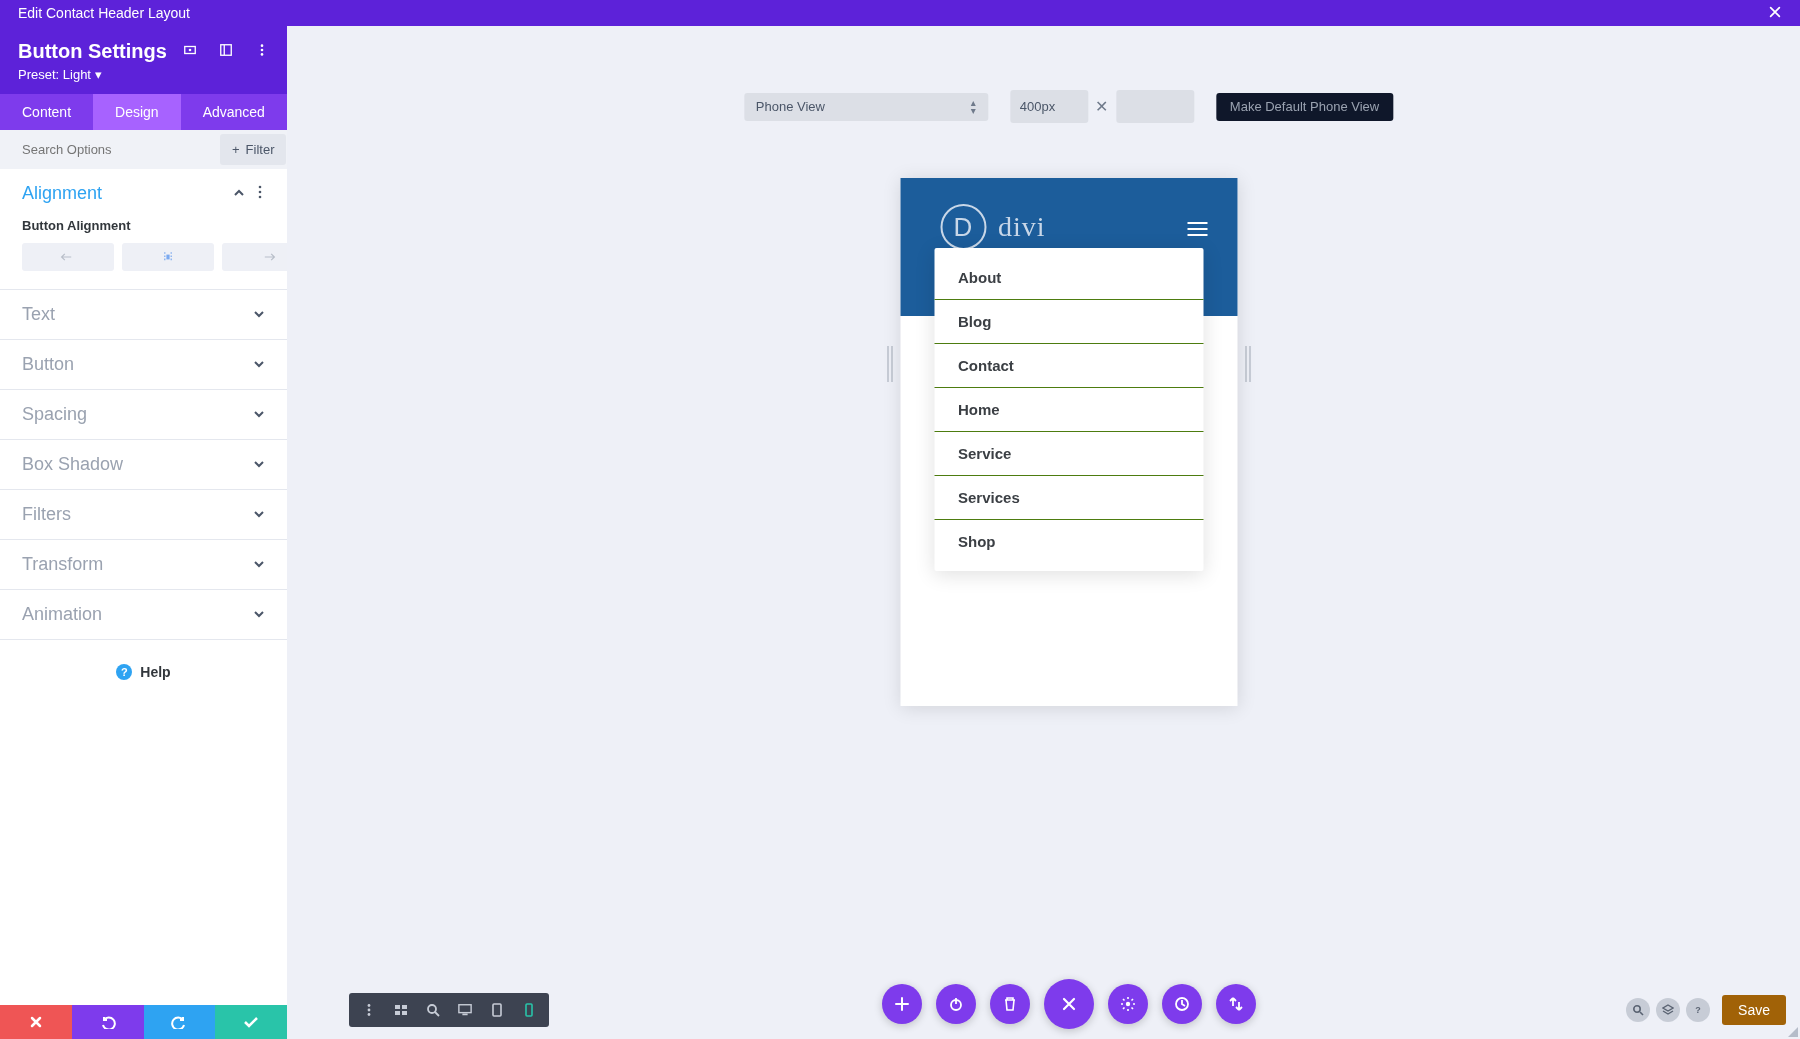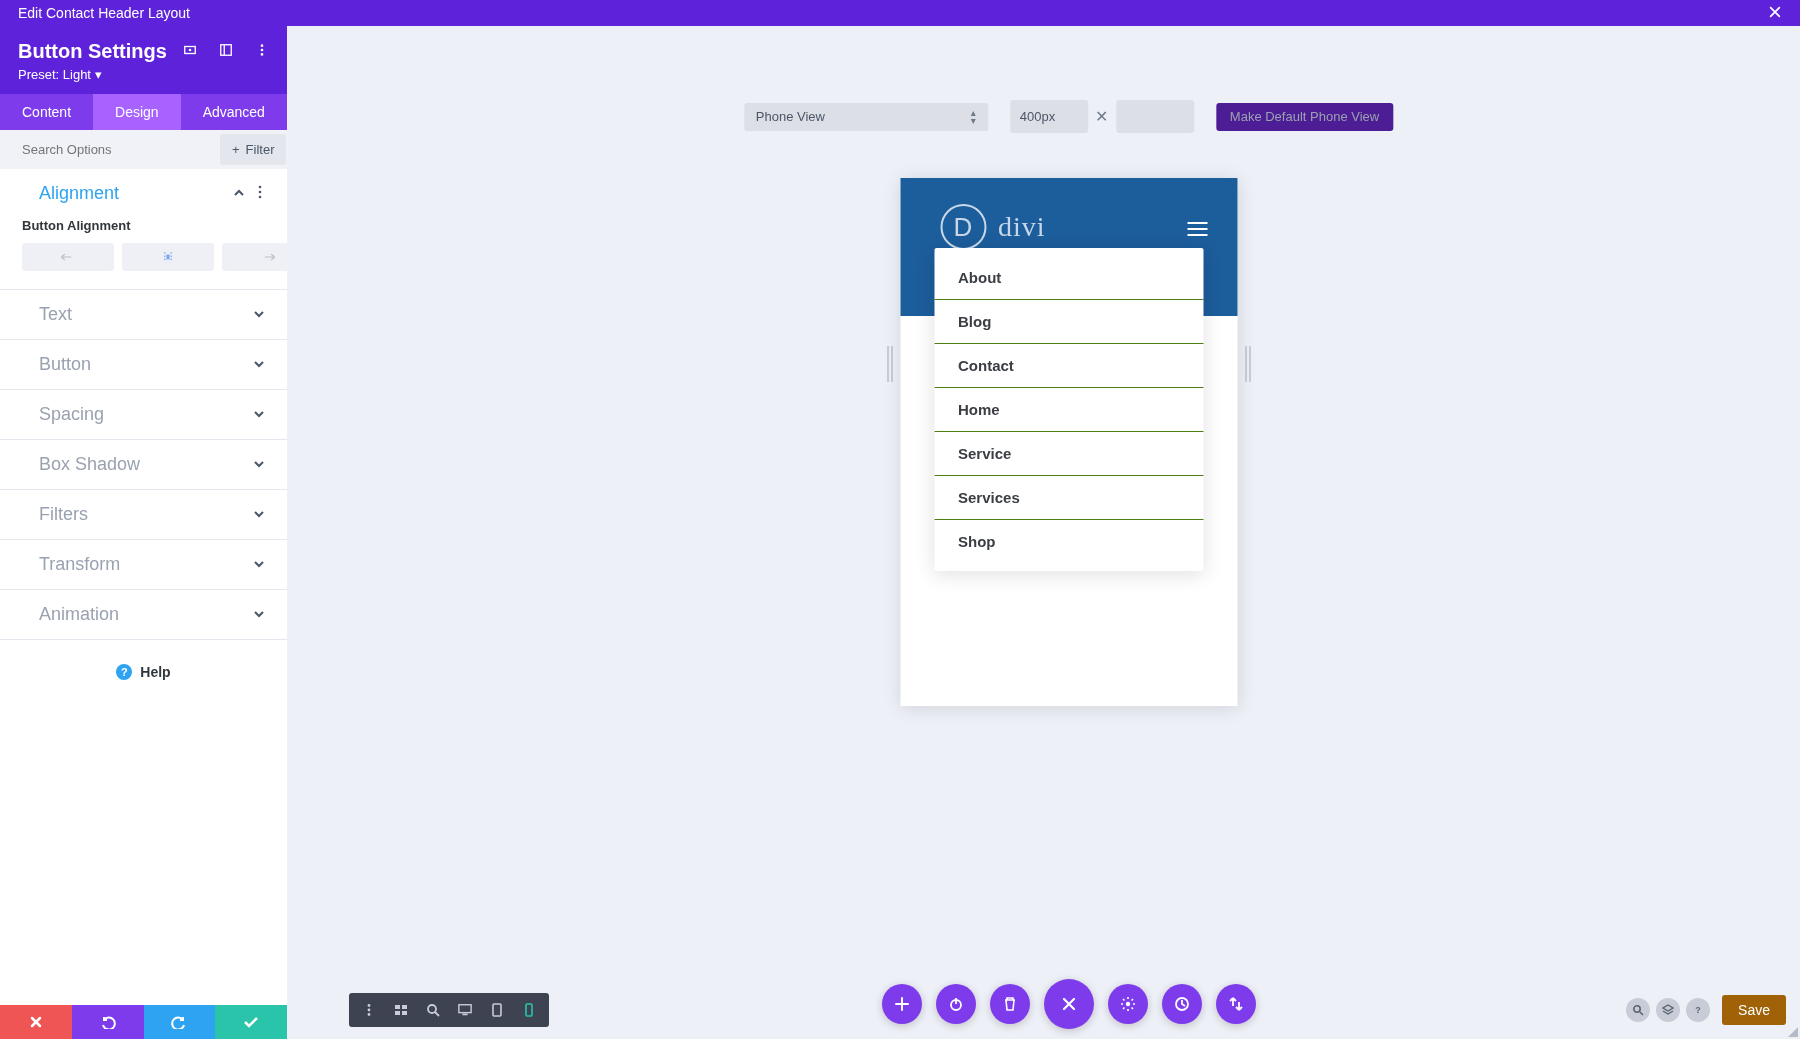--- a/index.html
+++ b/index.html
@@ -22,21 +22,21 @@
 .tab { flex: 0 0 auto; padding: 10px 22px; font-size: 14px; color: #fff; cursor: pointer; }
 .tab.active { background: #a762ff; }
 
 .search-row { display: flex; align-items: center; background: #f0f2f7; }
 .search-row input { flex: 1; border: none; background: transparent; padding: 10px 22px; font-size: 13px; color: #6f7a8b; outline: none; }
 .filter-btn { display: flex; align-items: center; gap: 6px; padding: 8px 12px; margin: 4px 6px 4px 0; background: #e3e6ed; color: #4b5668; font-size: 13px; border-radius: 3px; cursor: pointer; }
 
 .panel { flex: 1; overflow-y: auto; }
 .section { border-bottom: 1px solid #e4e7ee; }
 .section-head { display: flex; align-items: center; padding: 14px 22px; cursor: pointer; }
-.section-title { font-size: 18px; color: #9aa2b0; font-weight: 500; margin-left: 17px; }
+.section-title { font-size: 18px; color: #9aa2b0; font-weight: 500; }
 .section.open .section-title { color: #2ea3f2; }
 .section-head .chev { margin-left: auto; color: #4b5668; }
 .section-head .dots { margin-left: 10px; color: #4b5668; }
 .section-body { padding: 0 22px 18px; }
 .field-label { font-size: 13px; font-weight: 600; color: #32373c; margin-bottom: 10px; }
 .align-group { display: flex; gap: 8px; }
 .align-btn { flex: 0 0 92px; height: 28px; background: #eef0f6; border-radius: 3px; display: flex; align-items: center; justify-content: center; cursor: pointer; }
 .align-btn svg { width: 16px; height: 14px; }
 
 .help-row { display: flex; align-items: center; justify-content: center; gap: 8px; padding: 24px 0; font-size: 14px; font-weight: 600; color: #32373c; cursor: pointer; }
@@ -44,27 +44,27 @@
 
 .sidebar-footer { display: flex; height: 34px; }
 .sf-btn { flex: 1; display: flex; align-items: center; justify-content: center; color: #fff; cursor: pointer; }
 .sf-red { background: #ef5555; }
 .sf-purple { background: #7e3bec; }
 .sf-blue { background: #2ea3f2; }
 .sf-green { background: #29c4a9; }
 
 .canvas { position: fixed; top: 26px; left: 337px; right: 0; bottom: 0; background: #eef0f7; }
 
-.view-controls { position: absolute; top: 74px; left: 50%; transform: translateX(-50%); display: flex; align-items: center; gap: 22px; }
+.view-controls { position: absolute; top: 64px; left: 50%; transform: translateX(-50%); display: flex; align-items: center; gap: 22px; }
 .vc-select { width: 244px; height: 28px; background: #dcdfe6; border-radius: 3px; display: flex; align-items: center; padding: 0 12px; font-size: 13px; color: #4b5668; cursor: pointer; position: relative; }
 .vc-select .updown { margin-left: auto; font-size: 10px; line-height: 8px; color: #6f7a8b; }
 .vc-dim { display: flex; align-items: center; gap: 0; }
 .vc-box { width: 78px; height: 33px; background: #dcdfe6; border-radius: 3px; display: flex; align-items: center; padding: 0 10px; font-size: 13px; color: #4b5668; }
 .vc-x { width: 28px; text-align: center; color: #6f7a8b; }
-.vc-default { height: 28px; padding: 0 14px; background: #4c1d95; color: #9aa2b0; border-radius: 3px; display: flex; align-items: center; font-size: 13px; cursor: pointer; }
+.vc-default { height: 28px; padding: 0 14px; background: #0f172a; color: #9aa2b0; border-radius: 3px; display: flex; align-items: center; font-size: 13px; cursor: pointer; }
 
 .phone { position: absolute; top: 152px; left: 50%; transform: translateX(-50%); width: 337px; background: #fff; box-shadow: 0 2px 18px rgba(0,0,0,.12); }
 .phone-header { background: #1c5d9b; height: 138px; position: relative; }
 .logo { position: absolute; top: 26px; left: 40px; display: flex; align-items: center; gap: 12px; color: #c8d7e8; }
 .logo-circle { width: 46px; height: 46px; border: 2px solid #c8d7e8; border-radius: 50%; display: flex; align-items: center; justify-content: center; font-size: 26px; font-family: Georgia, serif; }
 .logo-text { font-size: 28px; font-family: Georgia, serif; letter-spacing: 1px; }
 .hamburger { position: absolute; top: 40px; right: 30px; cursor: pointer; }
 .hamburger div { width: 20px; height: 2px; background: #fff; margin: 4px 0; }
 
 .menu { position: absolute; top: 70px; left: 34px; right: 34px; background: #fff; box-shadow: 0 4px 20px rgba(0,0,0,.12); border-radius: 2px; padding: 8px 0; }

